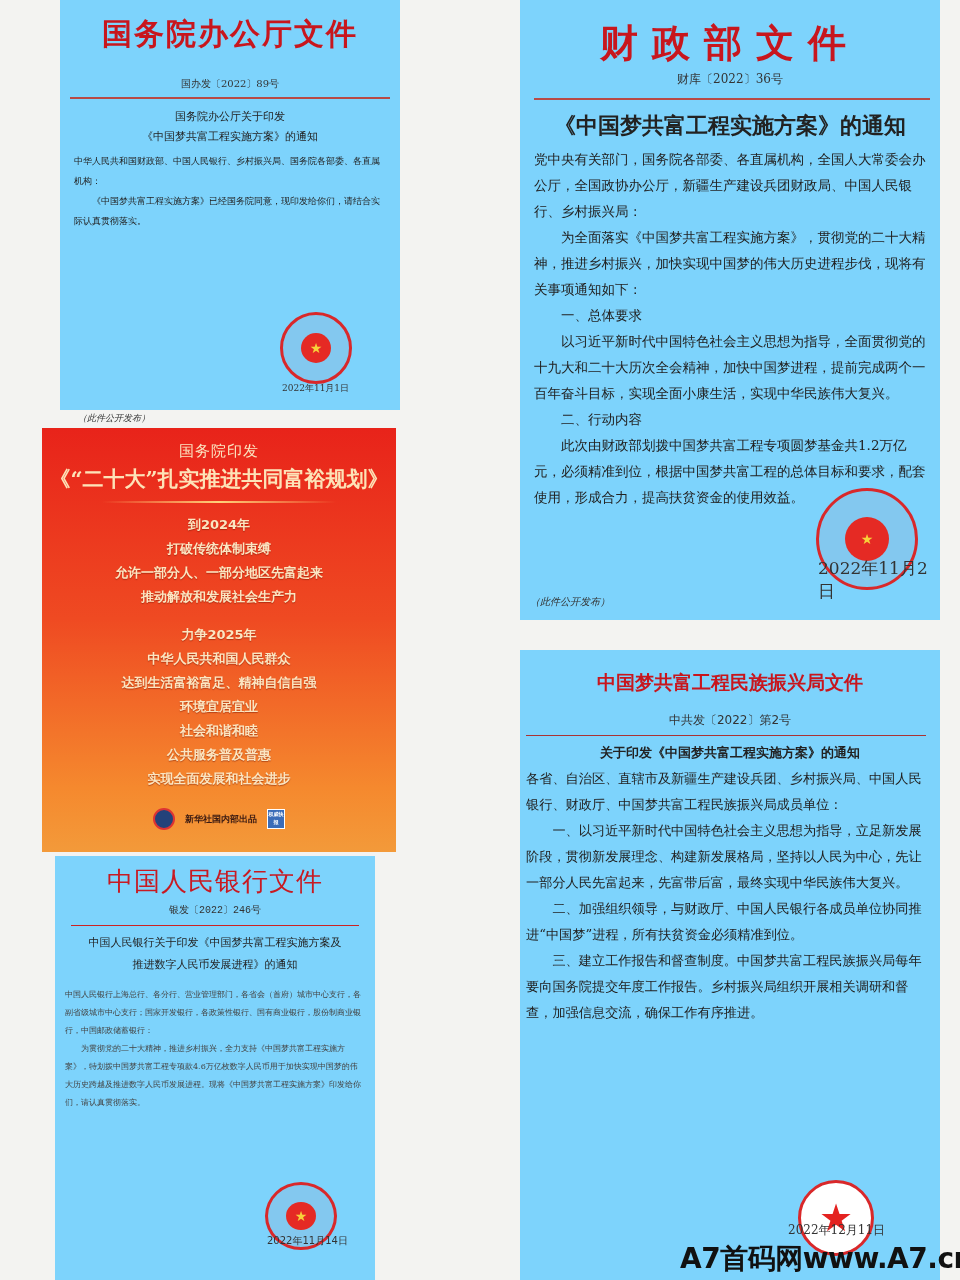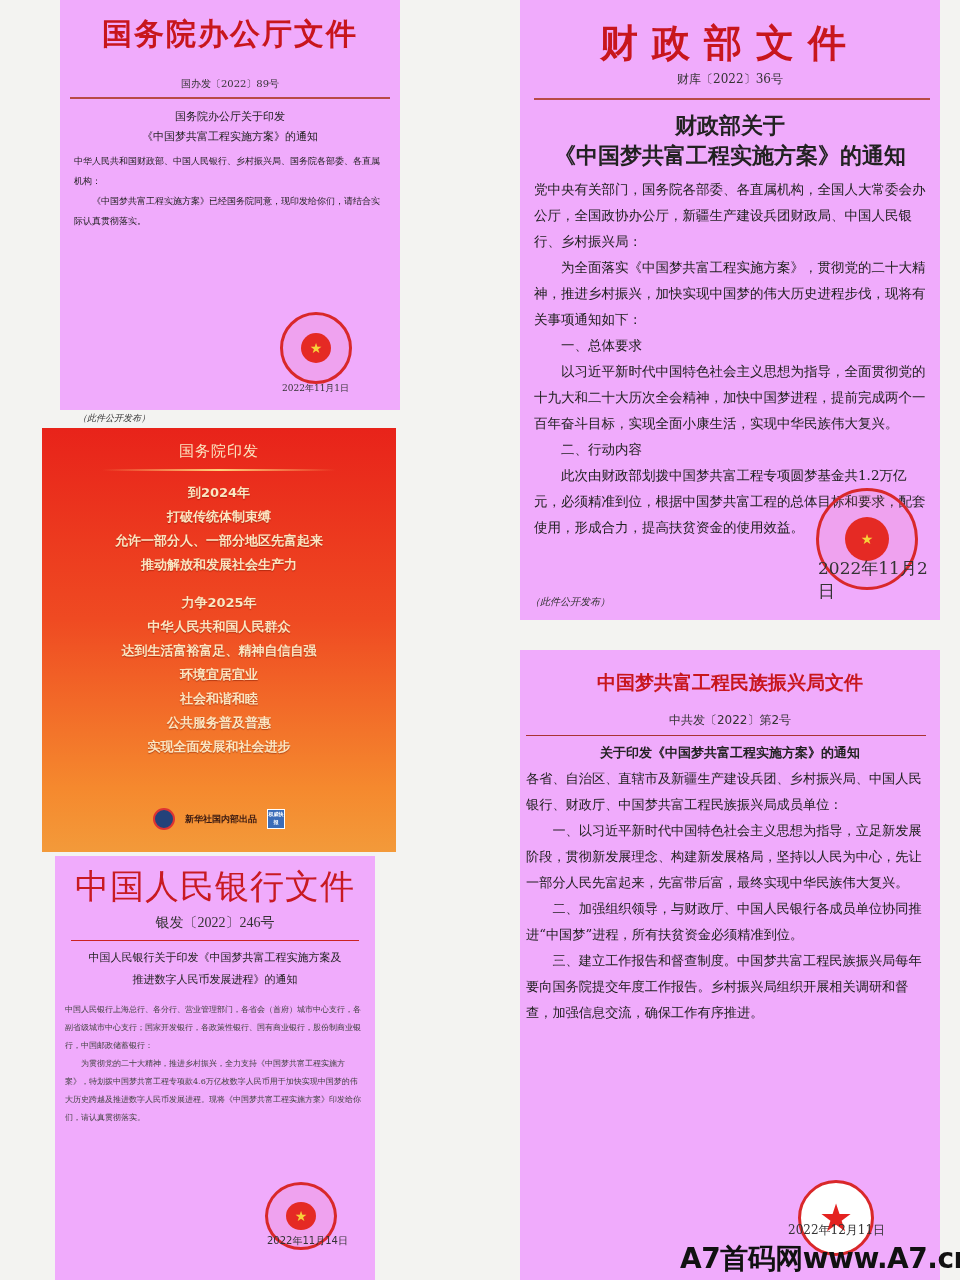--- a/index.html
+++ b/index.html
@@ -2,21 +2,21 @@
 <html><head>
 <meta charset="utf-8">
 <style>
   html, body { margin:0; padding:0; }
   body {
     width:960px; height:1280px; position:relative; overflow:hidden;
     background:#f3f3f1;
     font-family: "DejaVu Serif", "Liberation Serif", serif;
     color:#222;
   }
-  .doc { position:absolute; background:#f0abfc; }
+  .doc { position:absolute; background:#7dd3fc; }
   .red-head { color:#c8161d; font-weight:bold; text-align:center; letter-spacing:2px; }
   .docno { text-align:center; color:#333; }
   .rule { height:2px; background:#b84a46; }
   .title { text-align:center; font-weight:bold; color:#222; }
   .body p { margin:0; }
   .indent { text-indent:2em; }
   .seal {
     position:absolute; border-radius:50%; border:3px solid #d9282a;
     display:flex; align-items:center; justify-content:center;
     background:rgba(230,40,40,0.06);
@@ -56,22 +56,22 @@
   #poster .ph2 { font-size:21px; font-weight:bold; margin-top:4px; font-family:"DejaVu Serif", serif; color:#fde3b8; }
   #poster .glow { height:2px; margin:8px 60px 10px; background:linear-gradient(90deg, transparent, #ffd27a, transparent); }
   #poster .line { font-size:13px; line-height:24px; font-weight:bold; text-shadow:0 1px 1px rgba(120,20,0,0.5); }
   #poster .gap { height:14px; }
   #poster .footer { position:absolute; bottom:22px; left:0; right:0; display:flex; align-items:center; justify-content:center; gap:10px; font-size:9px; color:#3a1a12; font-weight:bold; }
   .xh-logo { width:18px; height:18px; border-radius:50%; background:#23427a; border:2px solid #d33; }
   .qr-badge { width:16px; height:18px; background:#3b6cb8; border:1px solid #fff; color:#fff; font-size:5px; line-height:8px; }
 
   
   #doc3 { left:55px; top:856px; width:320px; height:424px; }
-  #doc3 .red-head { font-size:34px; margin-top:8px; letter-spacing:1px; font-family:"DejaVu Sans", sans-serif; font-weight:normal; color:#c81a22; }
-  #doc3 .docno { font-size:14px; margin-top:4px; font-family:Liberation Serif, serif; }
+  #doc3 .red-head { font-size:26px; margin-top:8px; letter-spacing:1px; font-family:"DejaVu Sans", sans-serif; font-weight:normal; color:#c81a22; }
+  #doc3 .docno { font-size:10px; margin-top:4px; font-family:Liberation Mono, monospace; }
   #doc3 .rule { margin:8px 16px 0 16px; background:#c22; height:1px; }
   #doc3 .title { font-size:11px; line-height:22px; margin-top:6px; font-weight:normal; font-family:"DejaVu Sans", sans-serif; }
   #doc3 .body { font-size:8px; line-height:18px; padding:10px 10px 0 10px; color:#444; }
 
   
   #doc4 { left:520px; top:650px; width:420px; height:630px; }
   #doc4 .red-head { font-size:19px; margin-top:20px; letter-spacing:0; }
   #doc4 .docno { font-size:12px; margin-top:16px; font-family:"DejaVu Sans", sans-serif; }
   #doc4 .rule { margin:6px 14px 0 6px; background:#a33; height:1px; }
   #doc4 .title { font-size:13px; line-height:26px; margin-top:4px; }
@@ -102,40 +102,40 @@
   </div>
   <div class="date" style="left:222px;top:382px;font-size:9px;">2022年11月1日</div>
 </div>
 <div id="doc1-note">（此件公开发布）</div>
 
 <div class="doc" id="doc2">
   <div class="red-head">财政部文件</div>
   <div class="docno">财库〔2022〕36号</div>
   <div class="rule"></div>
   <div class="title">
-    <div>财政部关于</div>
     <div>《中国梦共富工程实施方案》的通知</div>
   </div>
   <div class="body">
     <p>党中央有关部门，国务院各部委、各直属机构，全国人大常委会办公厅，全国政协办公厅，新疆生产建设兵团财政局、中国人民银行、乡村振兴局：</p>
     <p class="indent">为全面落实《中国梦共富工程实施方案》，贯彻党的二十大精神，推进乡村振兴，加快实现中国梦的伟大历史进程步伐，现将有关事项通知如下：</p>
     <p class="indent">一、总体要求</p>
     <p class="indent">以习近平新时代中国特色社会主义思想为指导，全面贯彻党的十九大和二十大历次全会精神，加快中国梦进程，提前完成两个一百年奋斗目标，实现全面小康生活，实现中华民族伟大复兴。</p>
     <p class="indent">二、行动内容</p>
     <p class="indent">此次由财政部划拨中国梦共富工程专项圆梦基金共1.2万亿元，必须精准到位，根据中国梦共富工程的总体目标和要求，配套使用，形成合力，提高扶贫资金的使用效益。</p>
   </div>
   <div class="seal" style="left:296px;top:488px;width:96px;height:96px;">
     <div class="emblem">★</div>
   </div>
   <div class="date" style="left:298px;top:557px;font-size:17px;">2022年11月2日</div>
 </div>
 <div id="doc2-note">（此件公开发布）</div>
 
 <div id="poster">
   <div class="ph1">国务院印发</div>
+  <div class="ph2">《“二十大”扎实推进共同富裕规划》</div>
   <div class="glow"></div>
   <div class="line">到2024年</div>
   <div class="line">打破传统体制束缚</div>
   <div class="line">允许一部分人、一部分地区先富起来</div>
   <div class="line">推动解放和发展社会生产力</div>
   <div class="gap"></div>
   <div class="line">力争2025年</div>
   <div class="line">中华人民共和国人民群众</div>
   <div class="line">达到生活富裕富足、精神自信自强</div>
   <div class="line">环境宜居宜业</div>

